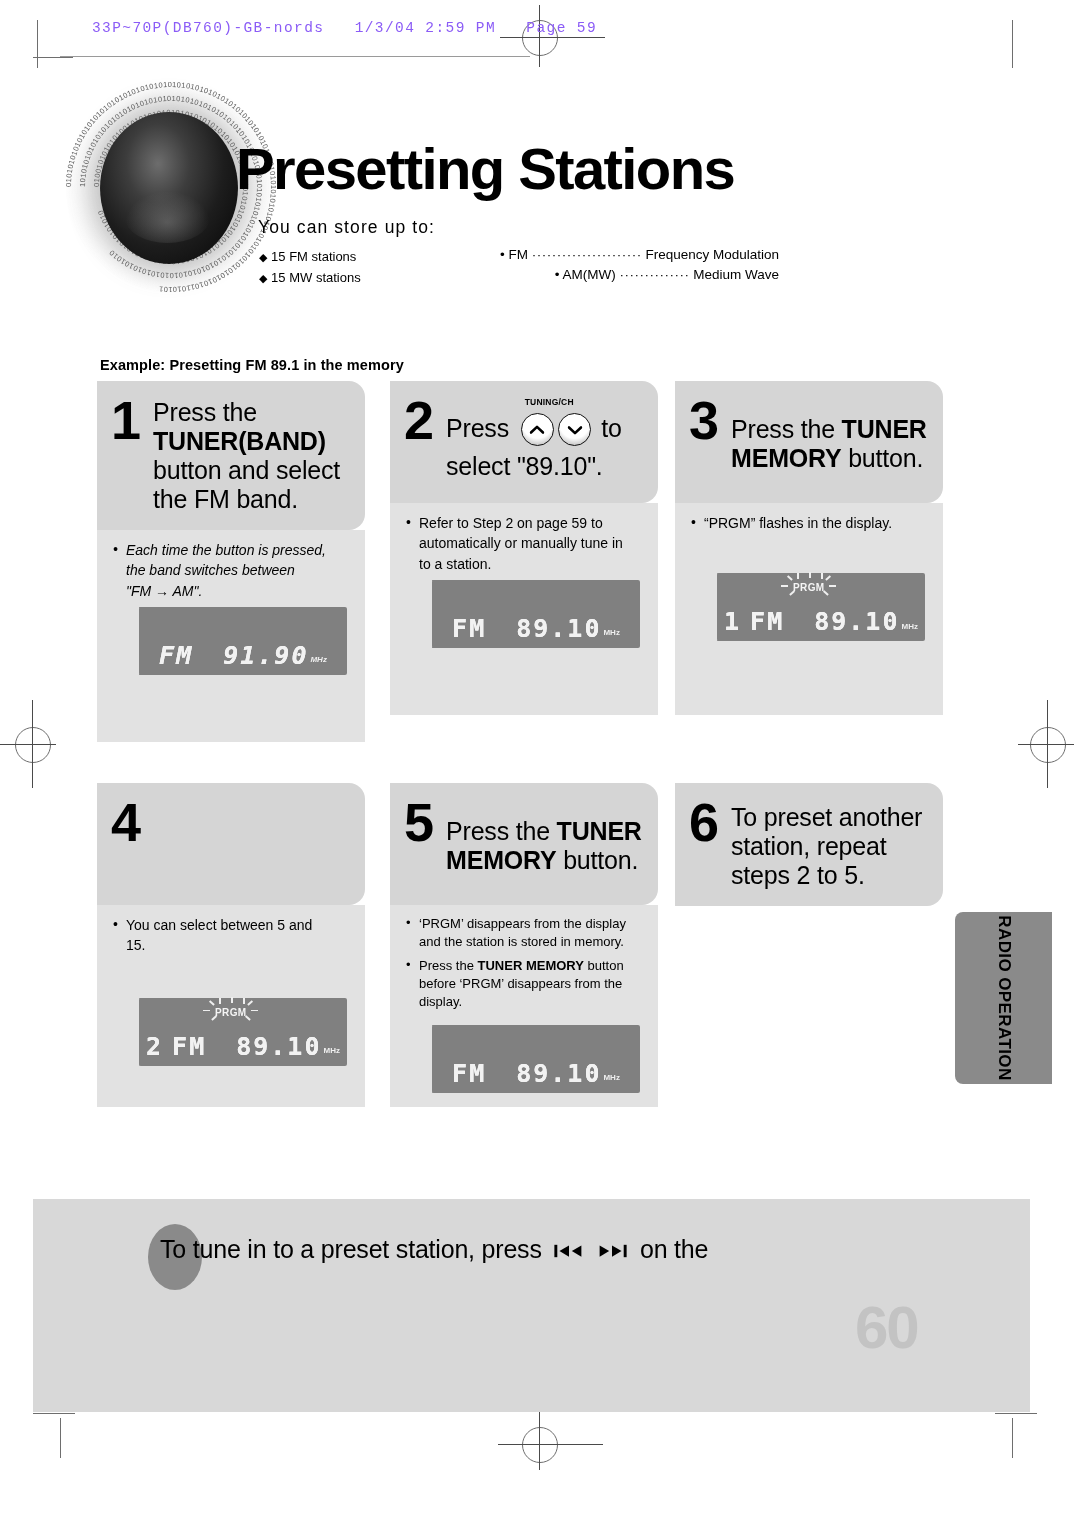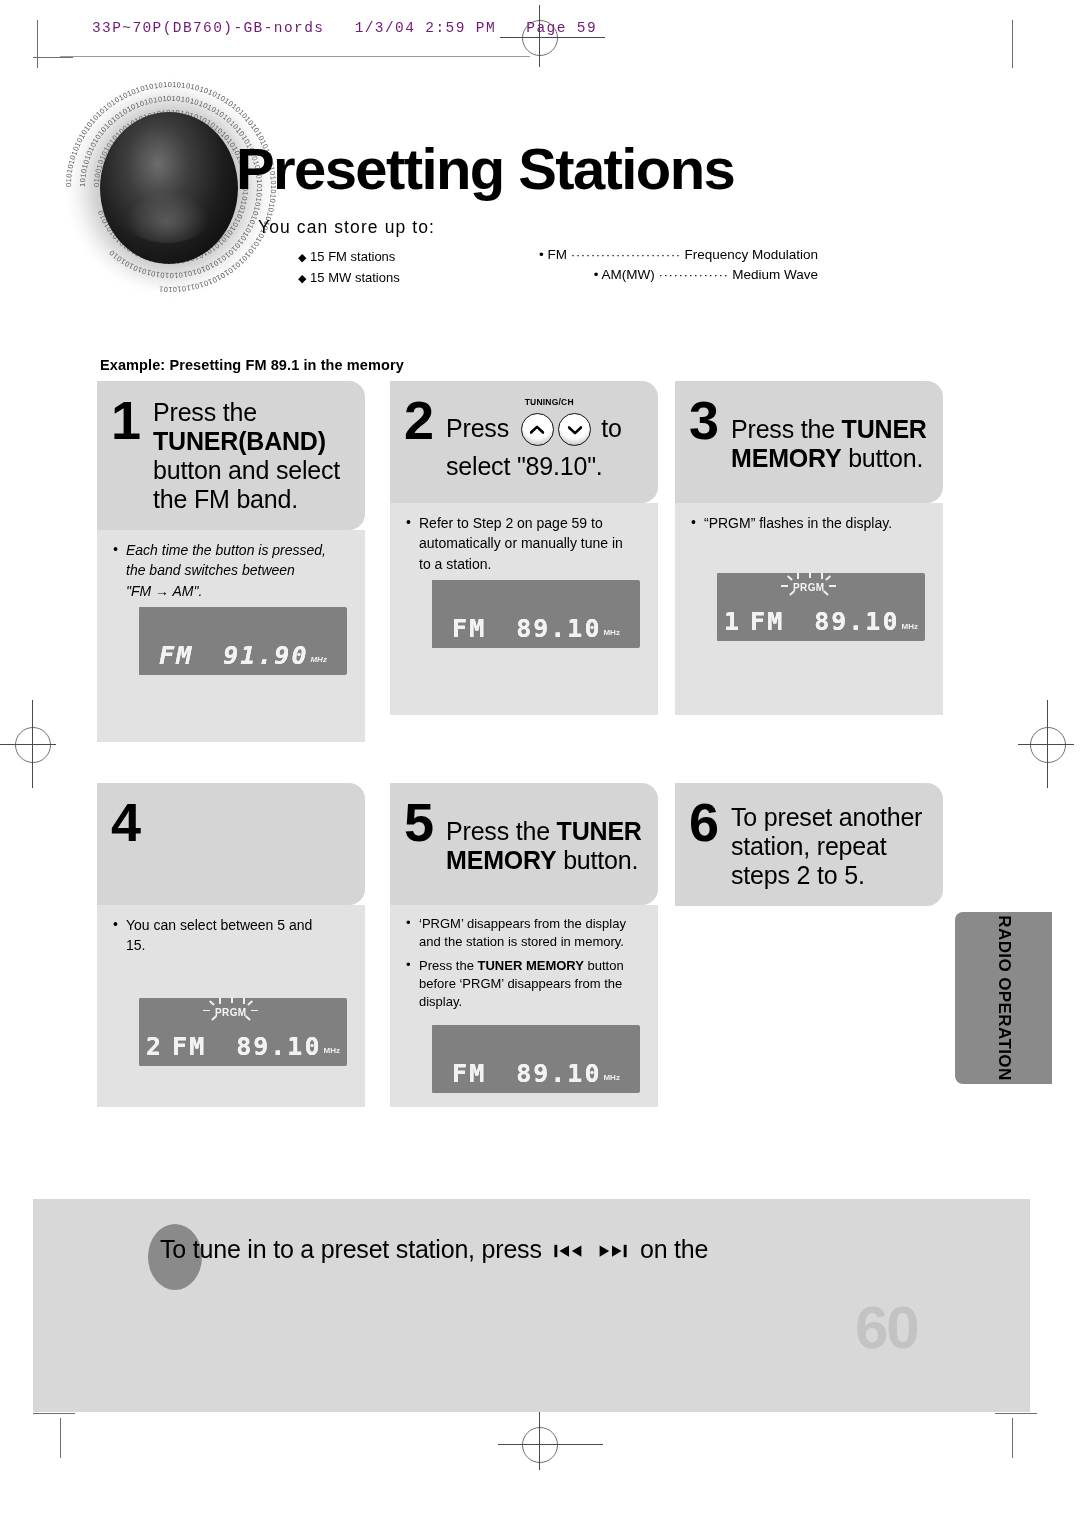--- a/index.html
+++ b/index.html
@@ -11,21 +11,21 @@
   
   .cropline{position:absolute;background:#6e6e6e;}
   .reg{position:absolute;width:34px;height:34px;border:1.5px solid #6e6e6e;border-radius:50%;background:transparent;}
   .reg-h{position:absolute;height:1.5px;background:#4a4a4a;}
   .reg-v{position:absolute;width:1.5px;background:#4a4a4a;}
 
   
   .filehdr{
     position:absolute;left:92px;top:20px;
     font-family:"Liberation Mono","DejaVu Sans Mono",monospace;
-    font-size:14.5px;letter-spacing:1.4px;color:#701a75;white-space:pre;
+    font-size:14.5px;letter-spacing:1.4px;color:#8b5cf6;white-space:pre;
   }
   .hdrrule{position:absolute;left:60px;top:56px;width:470px;height:1px;background:#9a9a9a;}
 
   
   .orb-wrap{position:absolute;left:66px;top:82px;width:210px;height:210px;}
   .orb-ring{
     position:absolute;inset:0;border-radius:50%;
     background:radial-gradient(circle at 50% 50%, rgba(255,255,255,0) 38%, rgba(235,235,235,.95) 46%, #fff 72%);
   }
   .orb-core{
@@ -46,21 +46,21 @@
   
   .title{
     position:absolute;left:236px;top:140px;
     font-size:58px;font-weight:bold;letter-spacing:-1.6px;line-height:1;color:#000;
   }
   .storehdr{
     position:absolute;left:258px;top:217px;font-size:17.5px;font-weight:normal;letter-spacing:1.1px;
   }
   .bullets-l{position:absolute;left:259px;top:247px;font-size:13px;line-height:19.5px;}
   .bullets-r{position:absolute;left:500px;top:245px;font-size:13.5px;line-height:19.5px;text-align:right;}
-  .bullets-l div,.bullets-r div{white-space:nowrap;margin-left:39px;}
+  .bullets-l div,.bullets-r div{white-space:nowrap;}
   .dia{font-size:11px;}
   .dots{letter-spacing:.5px;}
 
   
   .example{
     position:absolute;left:100px;top:357px;font-size:14.5px;font-weight:bold;letter-spacing:.1px;
   }
 
   
   .grid{position:absolute;left:97px;top:381px;width:855px;}

